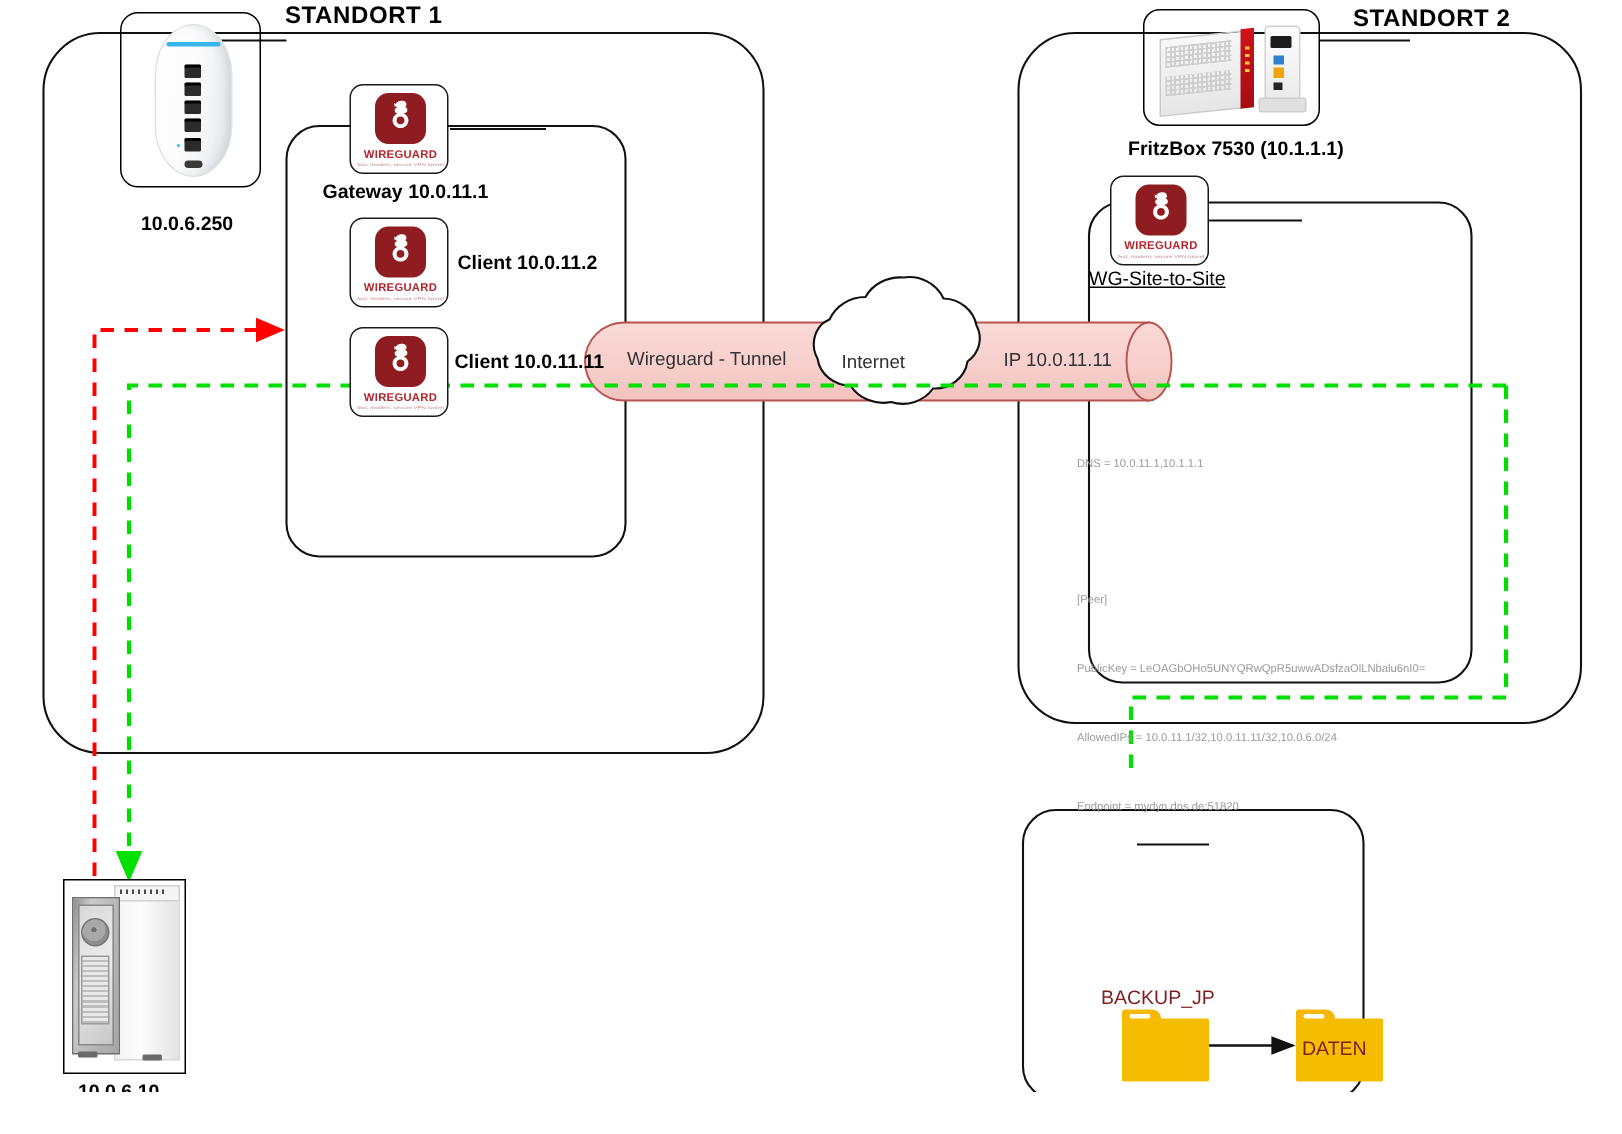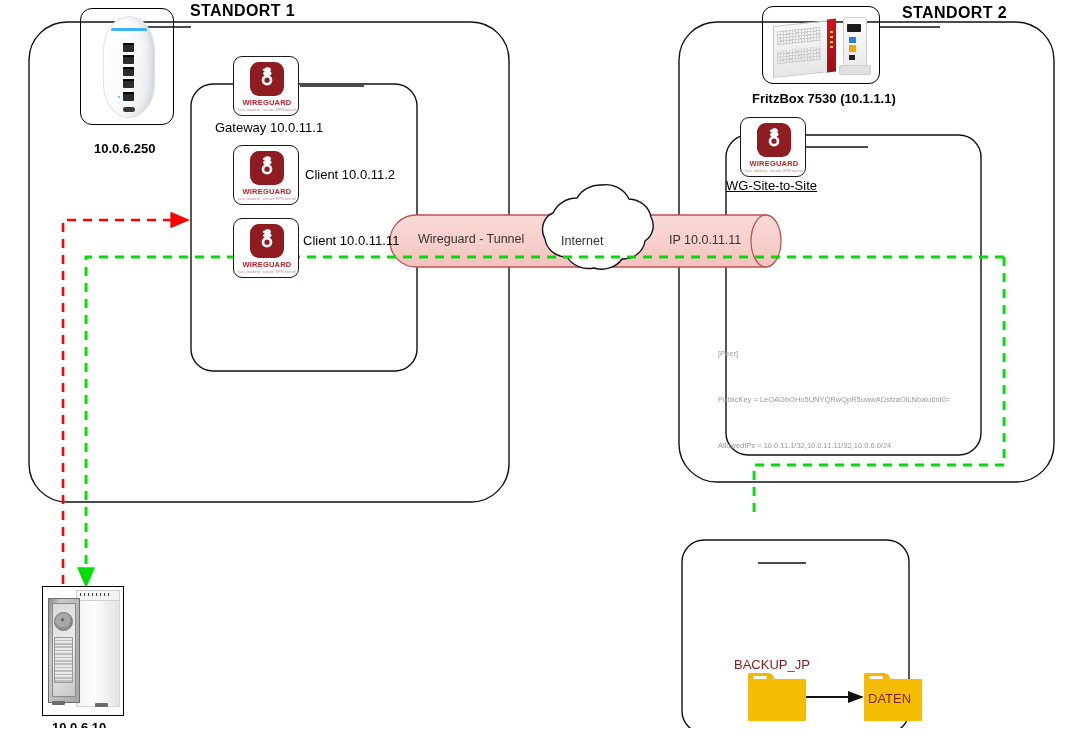--- a/index.html
+++ b/index.html
@@ -38,21 +38,21 @@
   .dev-label {
     font-size: 13px;
     font-weight: bold;
   }
   .node-label {
     font-size: 13px;
     font-weight: normal;
   }
   .node-label-b {
     font-size: 13px;
-    font-weight: normal;
+    font-weight: bold;
   }
   .tunnel-label {
     font-size: 12.5px;
     color: #333333;
   }
   .cloud-label {
     font-size: 12.5px;
     color: #333333;
   }
   .cfgblock {
@@ -405,24 +405,26 @@
         <circle cx="17" cy="18.2" r="2.6" fill="#8e1c20"></circle>
         <path d="M12.8 6.6l2.6 1.6-2.3.9z" fill="#ffffff"></path>
       </svg>
     </div>
     <div class="wg-word" style="left:0;top:42px;width:66px;font-size:7.5px;">WIREGUARD</div>
     <div class="wg-sub" style="left:0;top:51px;width:66px;font-size:4px;">fast, modern, secure VPN tunnel</div>
   </div>
   <div class="lbl node-label" style="left:726px;top:179px;text-decoration:underline;">WG-Site-to-Site</div>
 
   <div class="cfgblock" style="left:718px;top:270px;">
+    <div>DNS = 10.0.11.1,10.1.1.1</div>
     <div>&nbsp;</div>
     <div>[Peer]</div>
     <div>PublicKey = LeOAGbOHo5UNYQRwQpR5uwwADsfzaOlLNbalu6nI0=</div>
     <div>AllowedIPs = 10.0.11.1/32,10.0.11.11/32,10.0.6.0/24</div>
+    <div>Endpoint = mydyn.dns.de:51820</div>
     
   </div>
 
   <div class="pc-frame" style="left:42px;top:586px;width:80px;height:128px;">
     <div style="position:absolute;left:0;top:0;width:78px;height:126px;">
       <div class="pc-right" style="left:33px;top:6px;width:42px;height:112px;"></div>
       <div class="pc-top" style="left:33px;top:3px;width:42px;height:9px;"></div>
       <div class="pc-topdots" style="left:37px;top:6px;width:30px;"></div>
       <div class="pc-left" style="left:5px;top:11px;width:30px;height:103px;"></div>
       <div class="pc-window" style="left:9px;top:16px;width:22px;height:92px;"></div>

